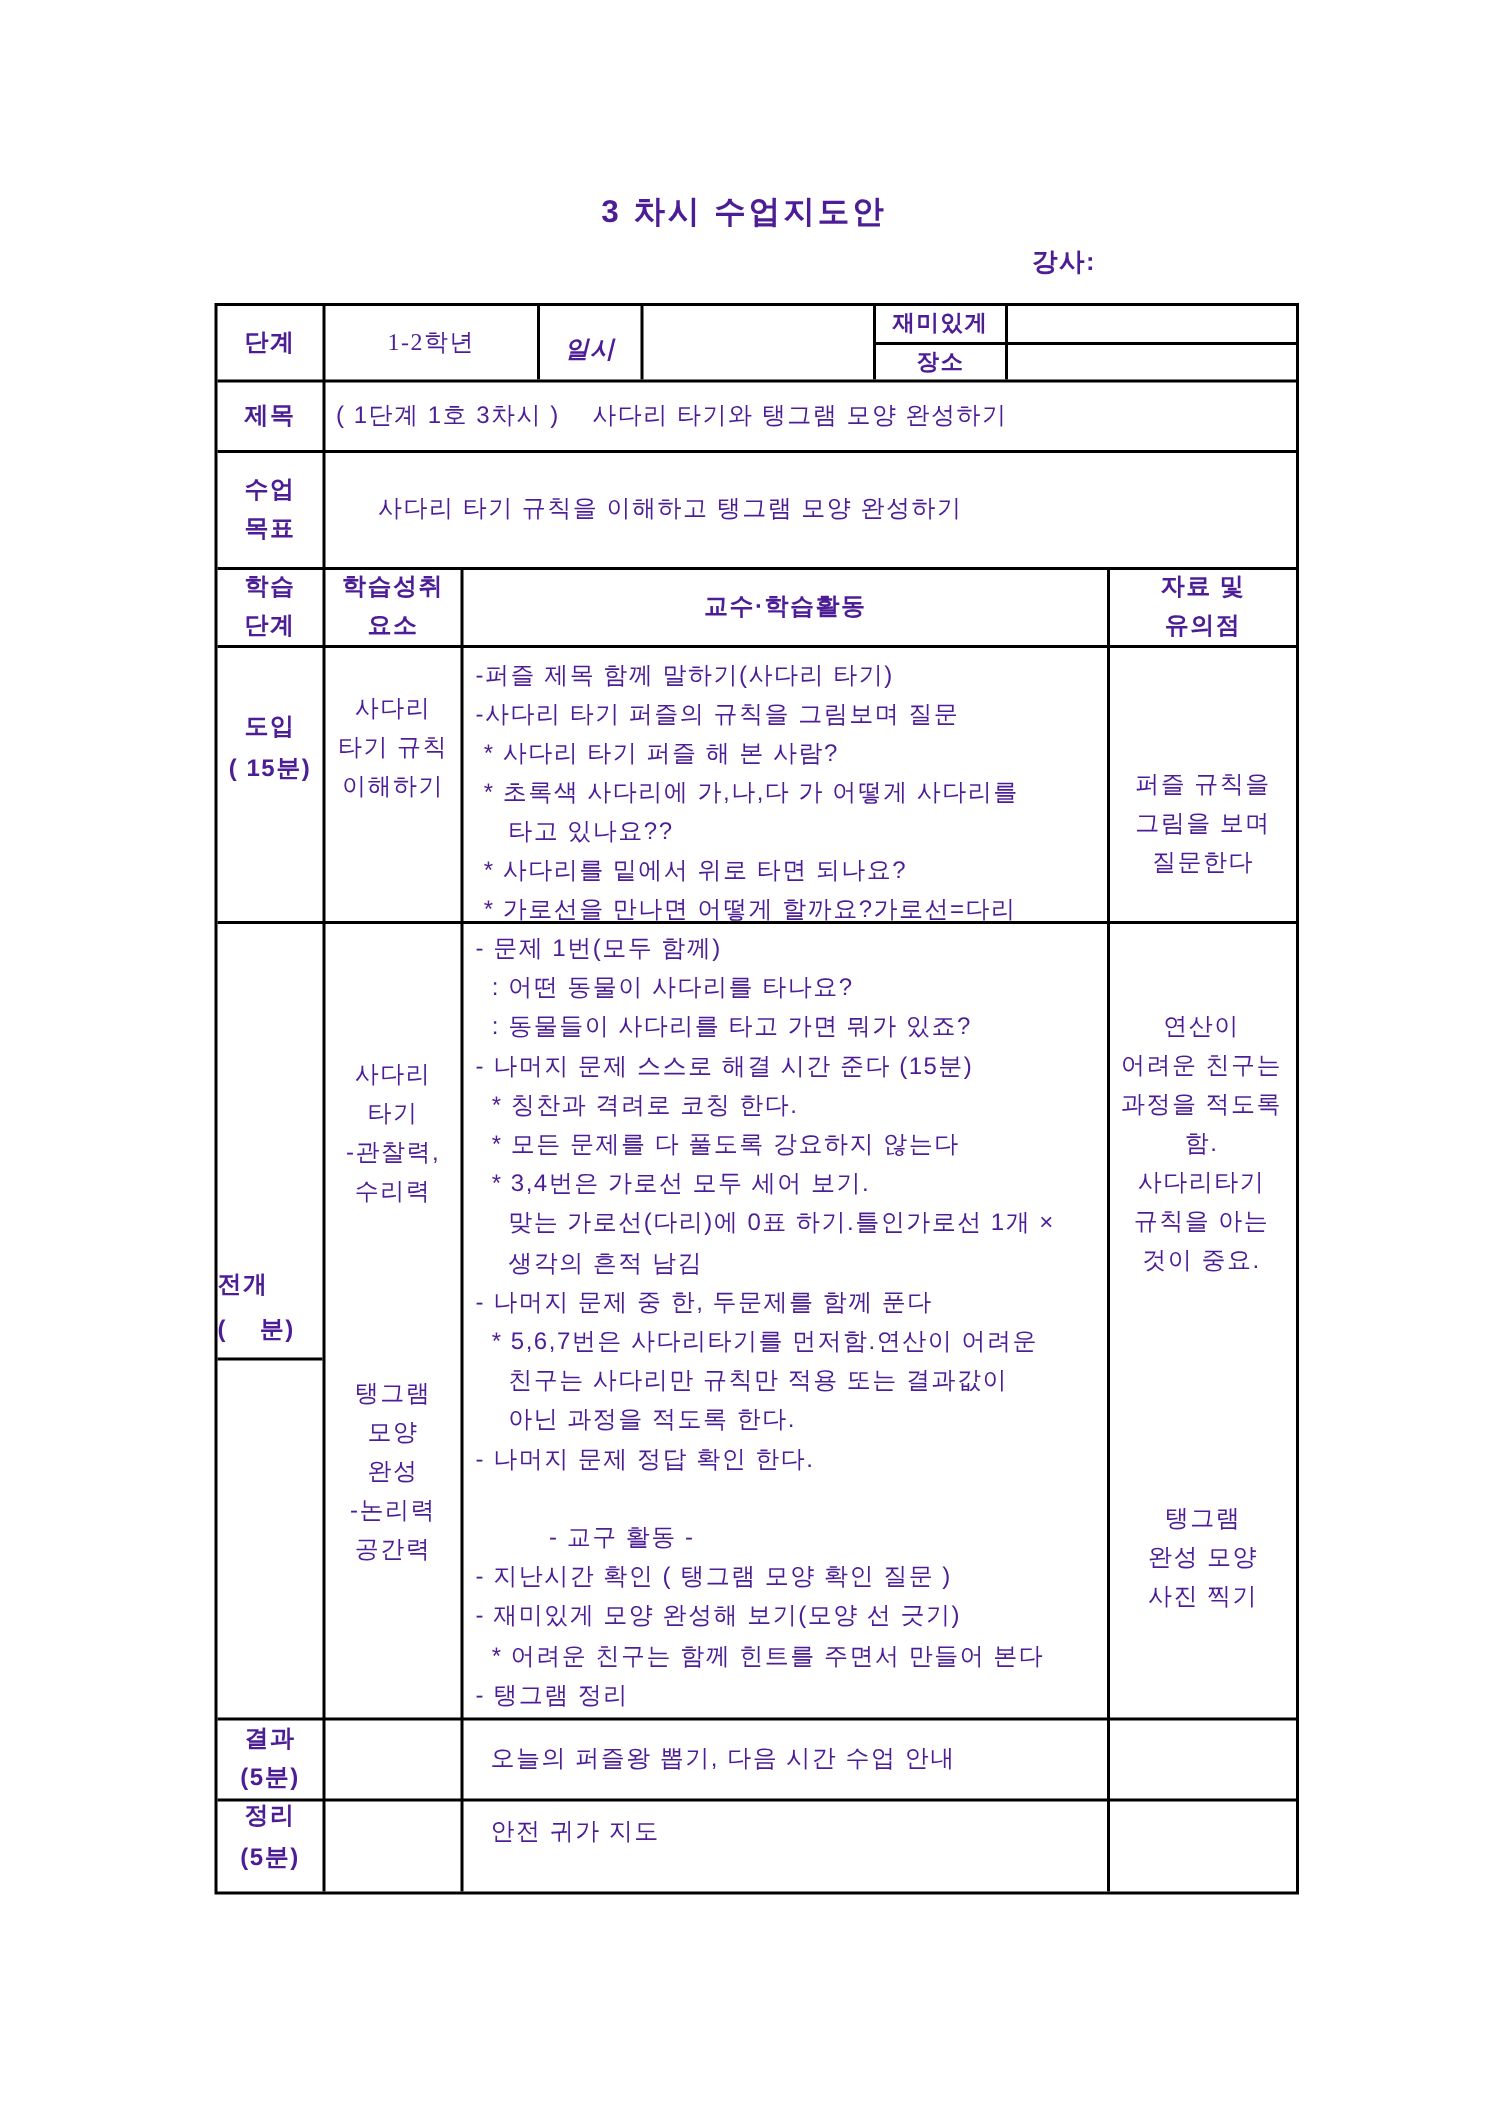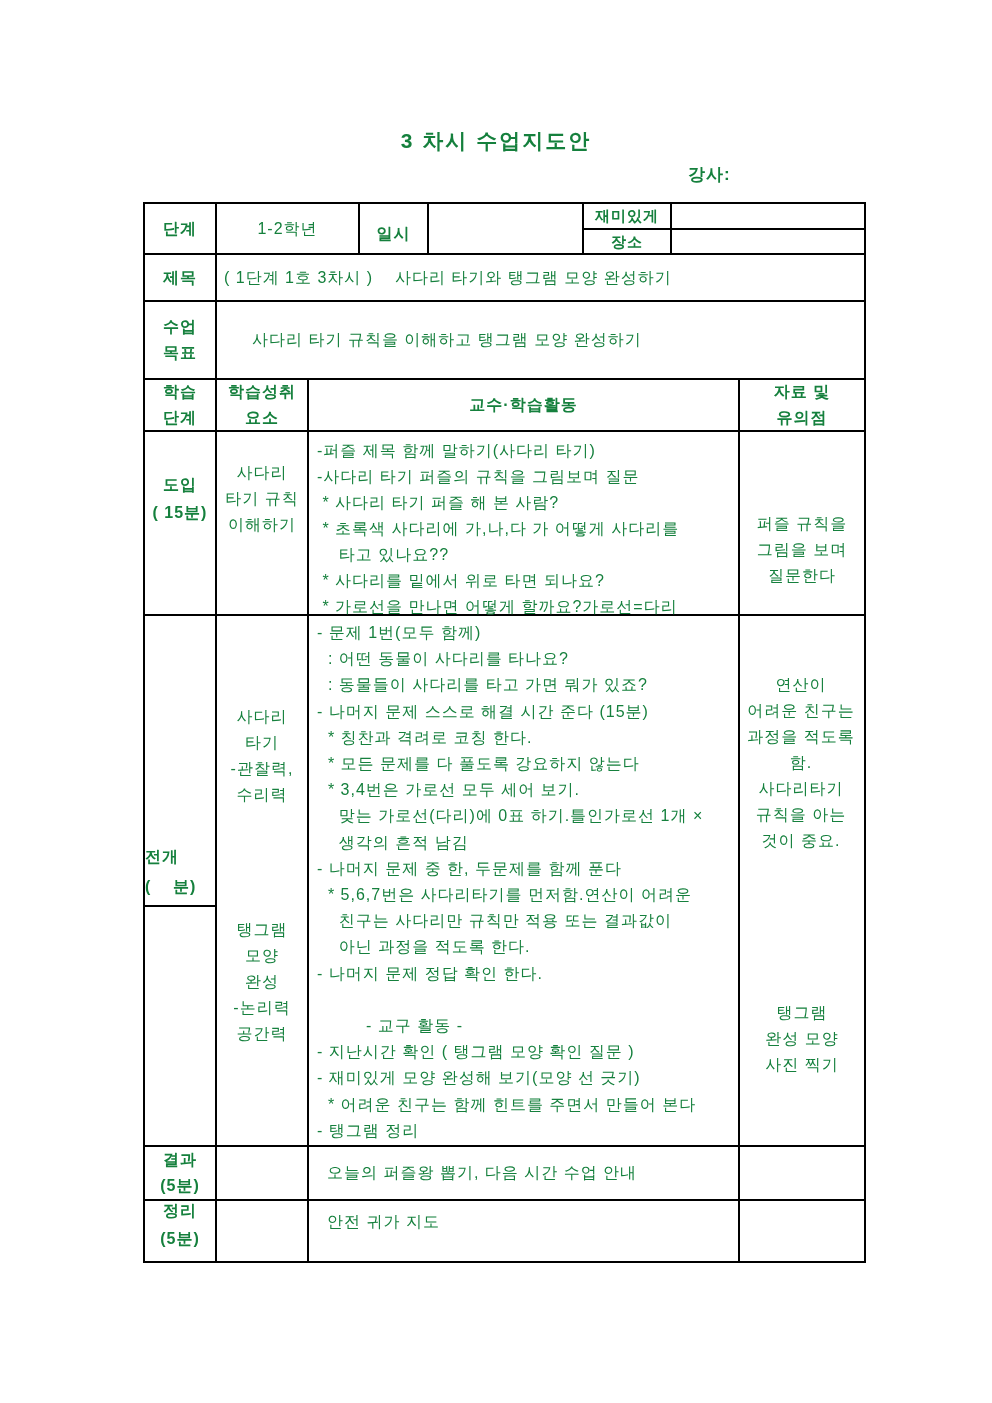--- a/index.html
+++ b/index.html
@@ -1,20 +1,20 @@
 <!DOCTYPE html>
 <html><head>
 <meta charset="utf-8">
 <style>
   html,body{margin:0;padding:0;background:#ffffff;}
   .page{
     position:relative;
     width:992px;height:1403px;
     background:#ffffff;
-    color:#15803d;
+    color:#4c1d95;
     font-family:"Liberation Sans","DejaVu Sans",sans-serif;
     overflow:hidden;
   }
   .doc-title{
     position:absolute;left:0;top:127px;width:100%;
     text-align:center;font-size:21px;font-weight:bold;letter-spacing:2px;
   }
   .instructor{
     position:absolute;left:688px;top:163px;
     font-size:17px;font-weight:bold;letter-spacing:1px;
@@ -61,22 +61,22 @@
 
     <div class="vline" style="left:70px;top:0;height:1057px;"></div>
     <div class="vline" style="left:213px;top:0;height:49px;"></div>
     <div class="vline" style="left:282px;top:0;height:49px;"></div>
     <div class="vline" style="left:437px;top:0;height:49px;"></div>
     <div class="vline" style="left:525px;top:0;height:49px;"></div>
     <div class="vline" style="left:162px;top:174px;height:883px;"></div>
     <div class="vline" style="left:593px;top:174px;height:883px;"></div>
 
     <div class="cell bold" style="left:0;top:0;width:70px;height:49px;">단계</div>
-    <div class="cell" style="left:72px;top:0;width:141px;height:49px;">1-2학년</div>
-    <div class="cell bold" style="left:215px;top:0;width:67px;height:60px;">일시</div>
+    <div class="cell" style="left:72px;top:0;width:141px;height:49px;font-family:Liberation Serif, serif;">1-2학년</div>
+    <div class="cell bold" style="left:215px;top:0;width:67px;height:60px;font-style:italic;">일시</div>
     <div class="cell" style="left:284px;top:0;width:153px;height:49px;"></div>
     <div class="cell bold" style="left:439px;top:0;width:86px;height:24px;font-size:15px;">재미있게</div>
     <div class="cell" style="left:527px;top:0;width:192px;height:24px;"></div>
     <div class="cell bold" style="left:439px;top:26px;width:86px;height:23px;font-size:15px;">장소</div>
     <div class="cell" style="left:527px;top:26px;width:192px;height:23px;"></div>
 
     <div class="cell bold" style="left:0;top:51px;width:70px;height:45px;">제목</div>
     <div class="cell left pre" style="left:72px;top:51px;width:647px;height:45px;padding-left:7px;text-align:right;">( 1단계 1호 3차시 )    사다리 타기와 탱그램 모양 완성하기</div>
 
     <div class="cell bold" style="left:0;top:98px;width:70px;height:76px;">수업

